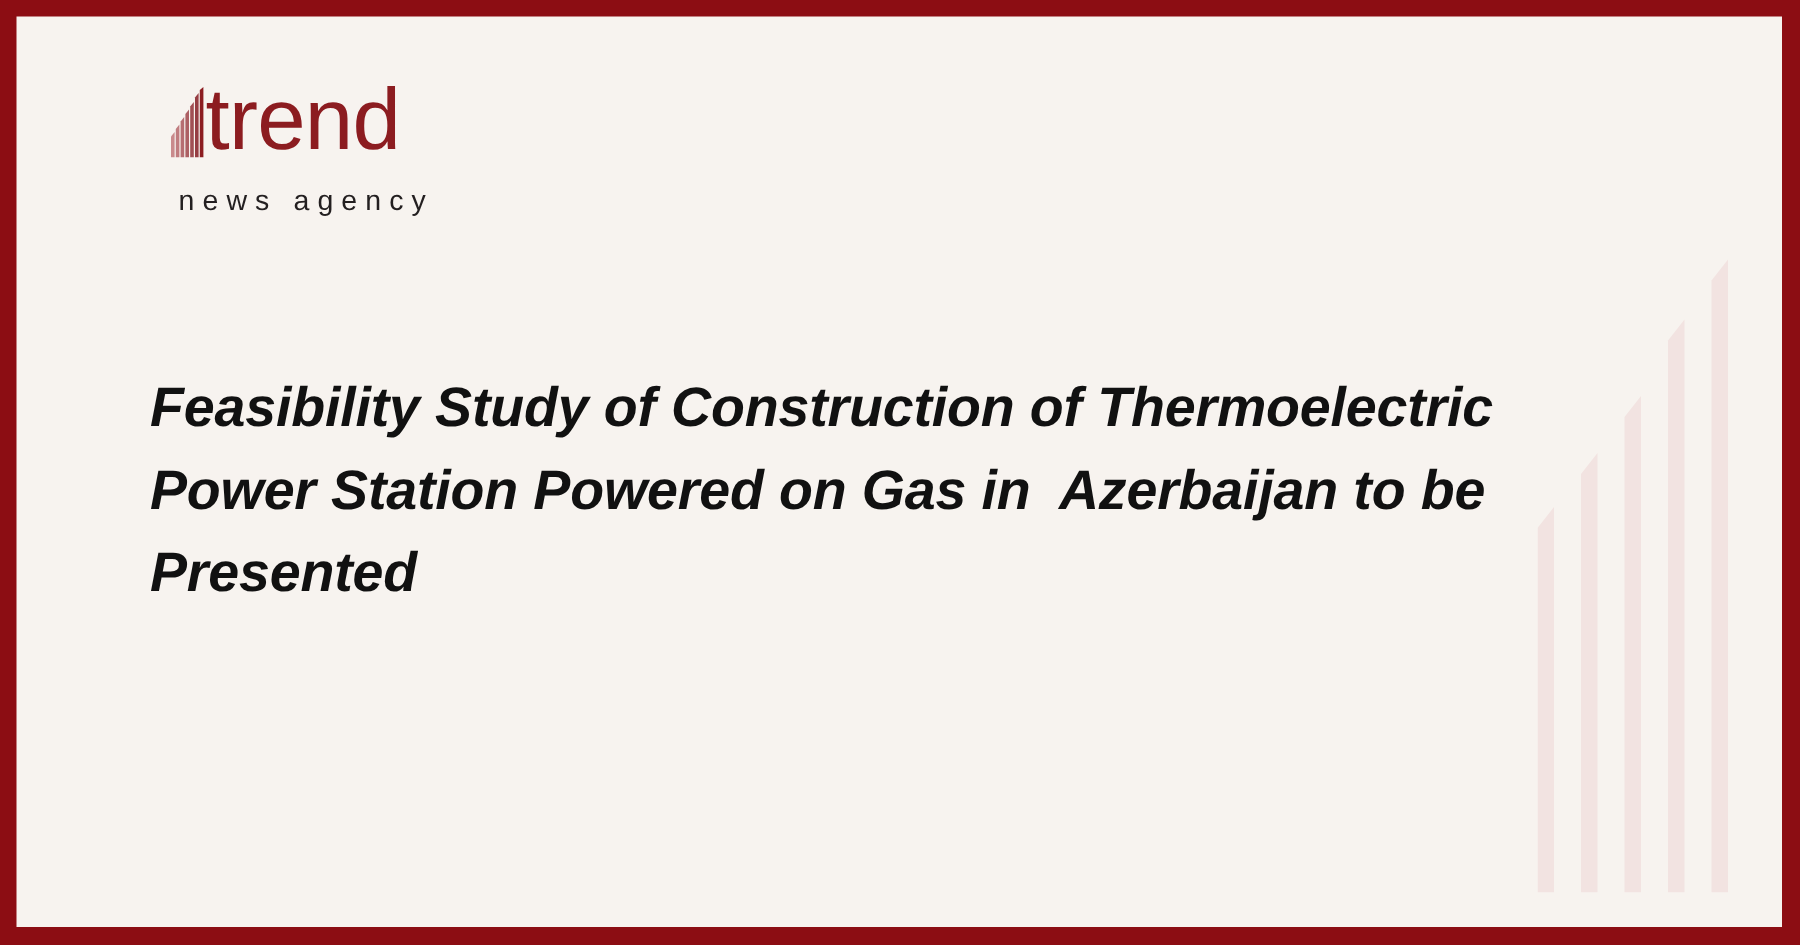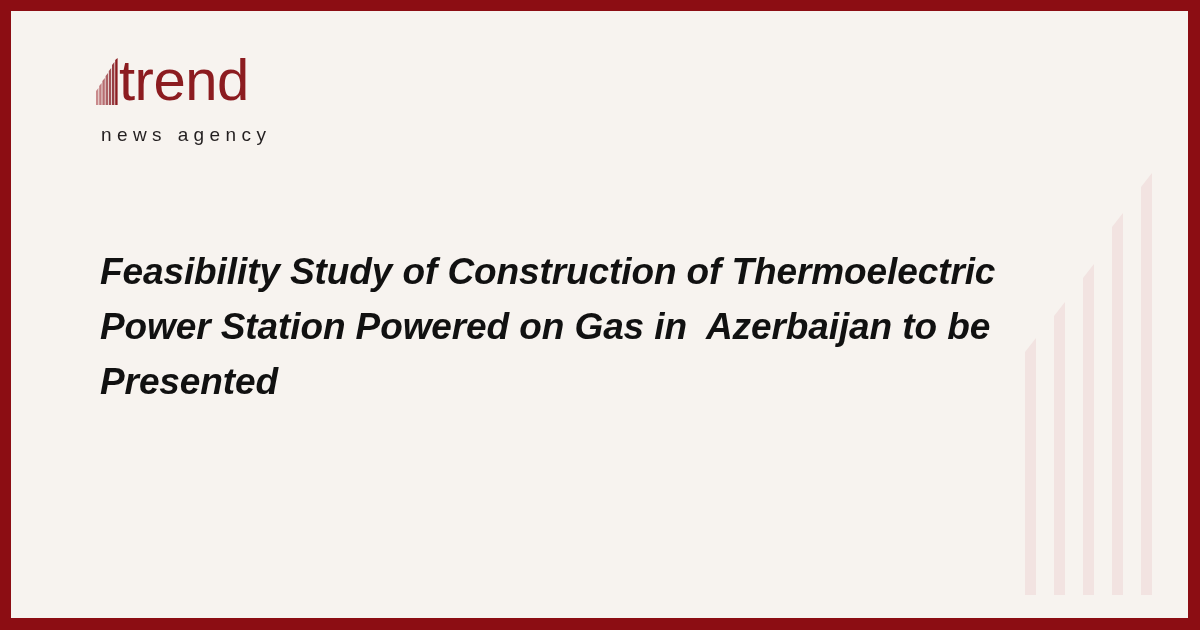--- a/index.html
+++ b/index.html
@@ -40,21 +40,21 @@
     bottom: 23px;
     width: 140px;
     height: 430px;
     pointer-events: none;
   }
   #deco-bars svg { display: block; width: 100%; height: 100%; }
 
   
   #logo {
     position: absolute;
-    left: 85px;
+    left: 103px;
     top: 38px;
     width: 250px;
   }
 
   .logo-row {
     display: flex;
     align-items: flex-end;
     height: 56px;
   }
 

